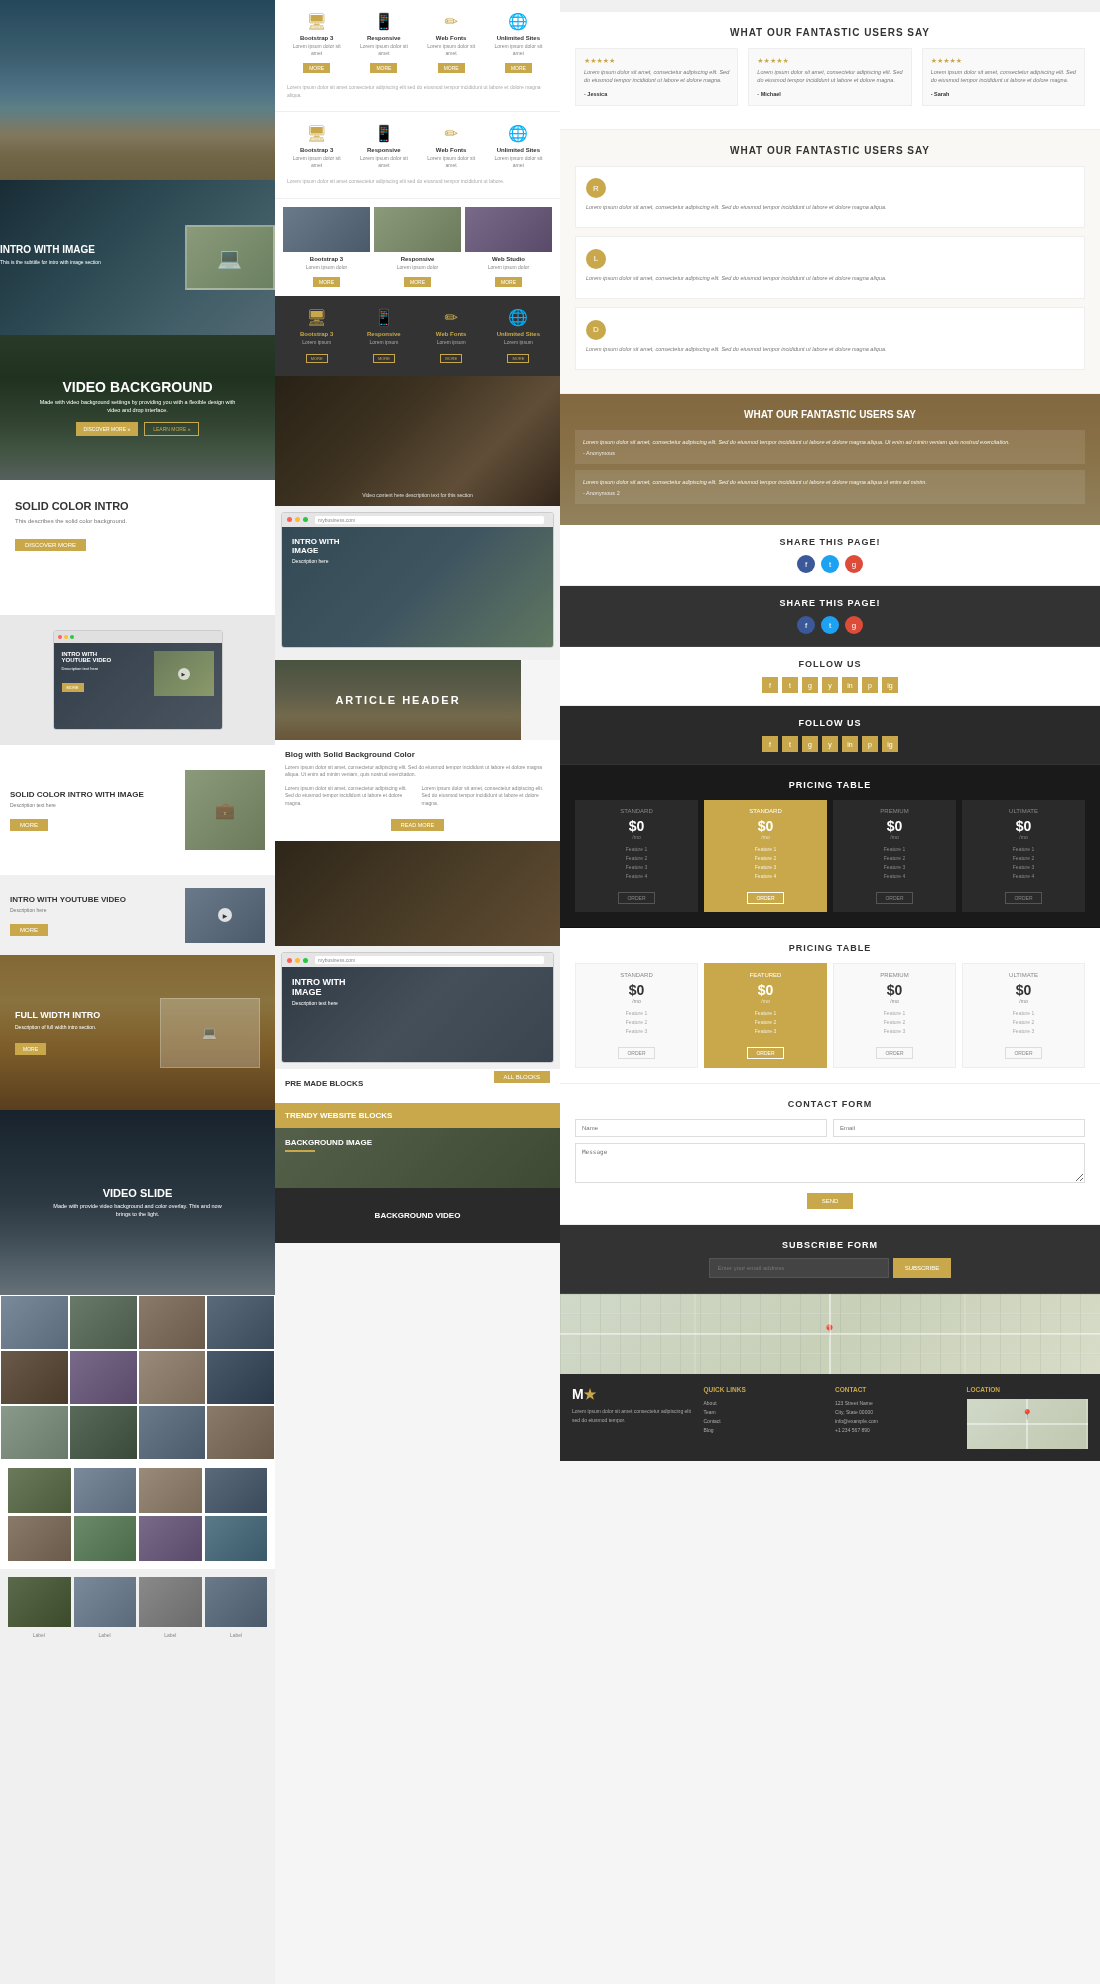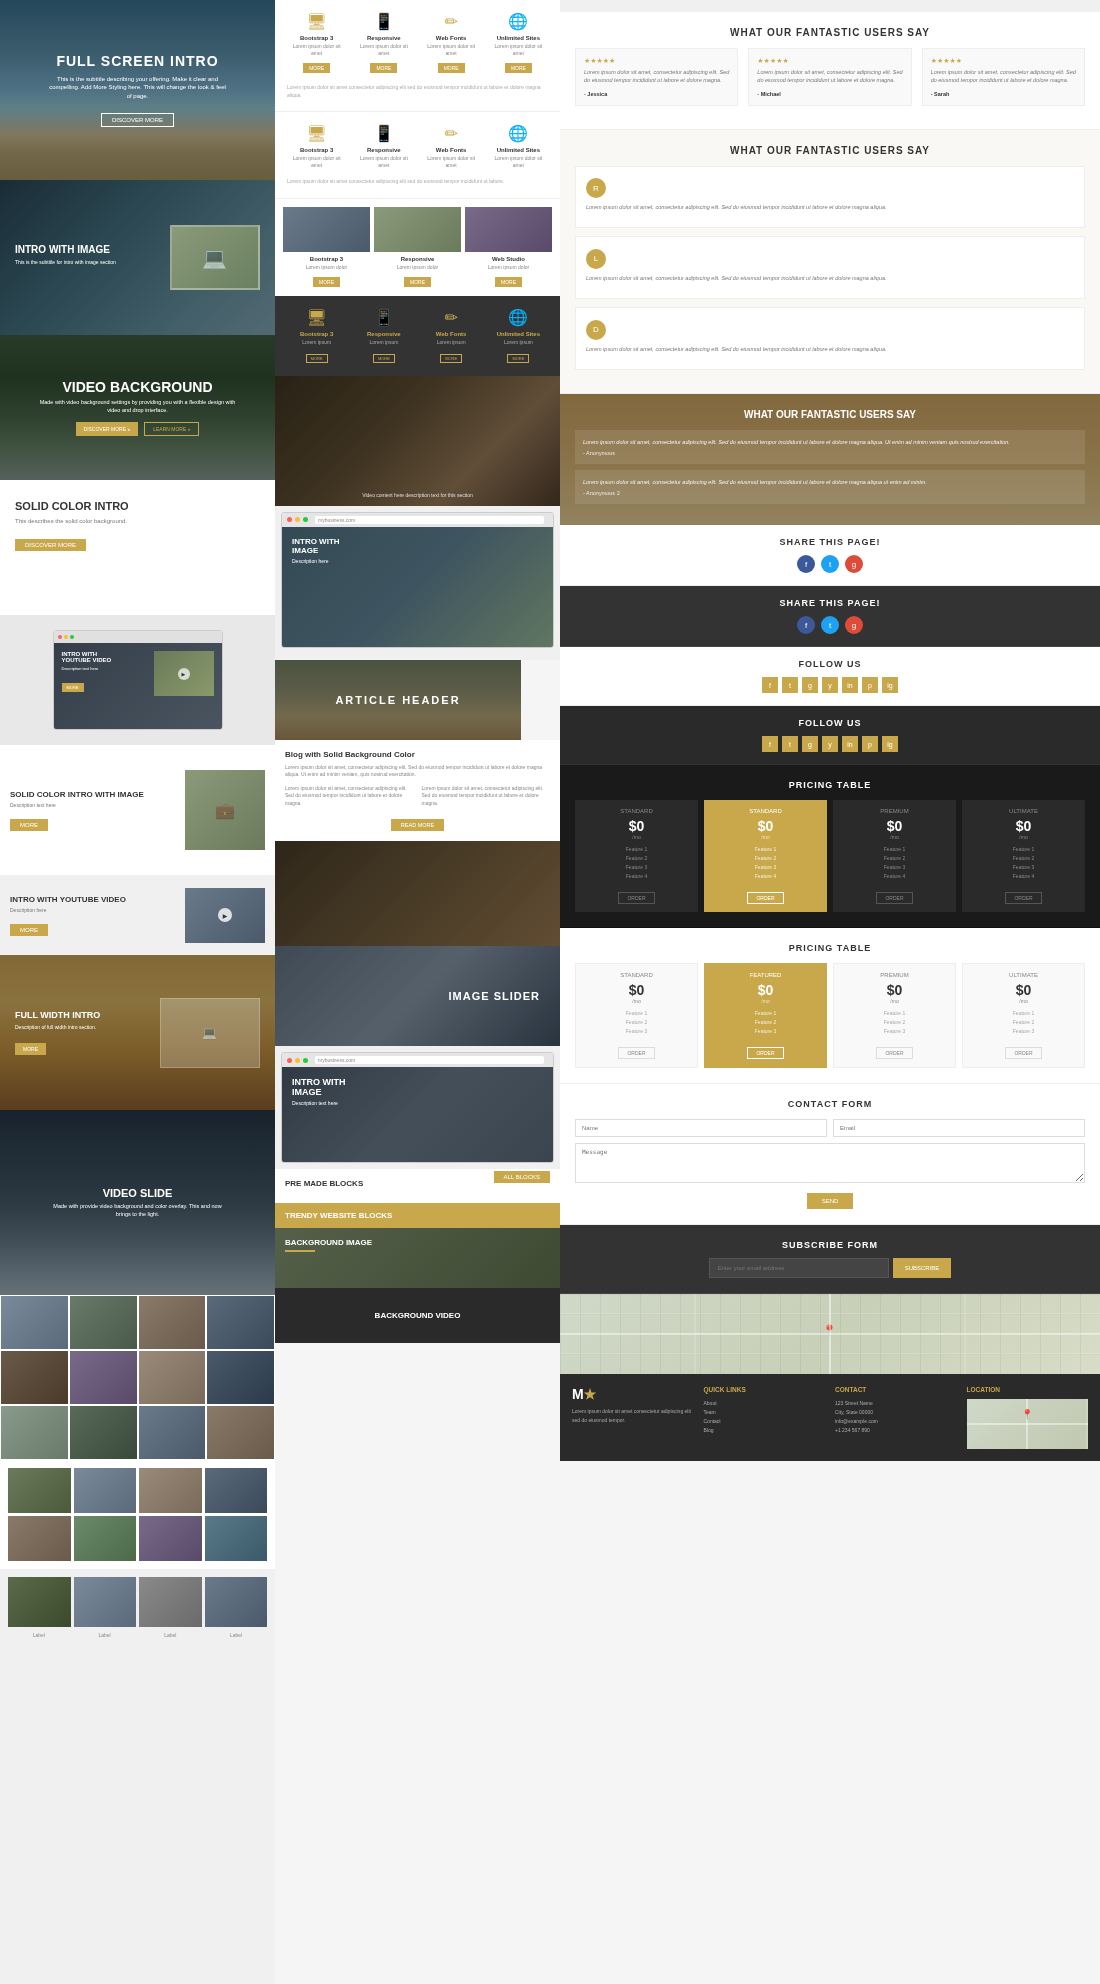--- a/index.html
+++ b/index.html
@@ -46,21 +46,20 @@
     }
 
     
     .intro-with-image {
       width: 275px;
       height: 155px;
       background: linear-gradient(135deg, #2a4a5a 0%, #4a7a8a 40%, #6a9aaa 70%, #8ab0c0 100%);
       position: relative;
       display: flex;
       align-items: center;
-      padding: 15px;
     }
     .intro-with-image .overlay { position:absolute; inset:0; background:rgba(0,0,0,0.4); }
     .intro-with-image .text-part {
       position: relative; z-index: 2; color: #fff; flex: 1;
     }
     .intro-with-image h2 { font-size: 10px; font-weight: bold; text-transform: uppercase; margin-bottom: 4px; }
     .intro-with-image p { font-size: 5px; line-height: 1.3; margin-bottom: 6px; }
     .intro-with-image .img-thumb {
       position: relative; z-index: 2;
       width: 90px; height: 65px;
@@ -571,25 +570,20 @@
     .solid-youtube p { font-size: 5px; color: #777; margin-bottom: 5px; }
     .solid-youtube .yt-thumb { width: 80px; height: 55px; background: linear-gradient(135deg, #6a7a8a, #4a5a6a); flex-shrink:0; position:relative; display:flex; align-items:center; justify-content:center; }
   </style>
 </head>
 <body>
 
 <div class="left-col">
 
   <div class="full-screen-intro">
     <div class="overlay"></div>
-    <div class="content">
-      <h1>FULL SCREEN INTRO</h1>
-      <p>This is the subtitle describing your offering. Make it clear and compelling. Add More Styling here. This will change the look &amp; feel of page.</p>
-      <button class="btn-outline-white">DISCOVER MORE</button>
-    </div>
   </div>
 
   <div class="intro-with-image">
     <div class="overlay"></div>
     <div class="text-part">
       <h2>INTRO WITH IMAGE</h2>
       <p>This is the subtitle for intro with image section</p>
     </div>
     <div class="img-thumb">
       <span class="laptop-icon">💻</span>
@@ -876,24 +870,20 @@
       <p class="article-text">Lorem ipsum dolor sit amet, consectetur adipiscing elit. Sed do eiusmod tempor incididunt ut labore et dolore magna.</p>
       <p class="article-text">Lorem ipsum dolor sit amet, consectetur adipiscing elit. Sed do eiusmod tempor incididunt ut labore et dolore magna.</p>
     </div>
     <button class="read-more-btn">READ MORE</button>
   </div>
 
   <div class="image-big-mid">
     <div class="overlay"></div>
   </div>
 
-  <div class="image-slider-mid">
-    <div class="overlay"></div>
-    <h2>IMAGE SLIDER</h2>
-  </div>
 
   <div class="browser-2-wrap">
     <div class="browser-window-2">
       <div class="browser-top-bar">
         <div class="b-dot b-dot-r"></div>
         <div class="b-dot b-dot-y"></div>
         <div class="b-dot b-dot-g"></div>
         <div class="b-address">mybusiness.com</div>
       </div>
       <div class="browser-body-2">

